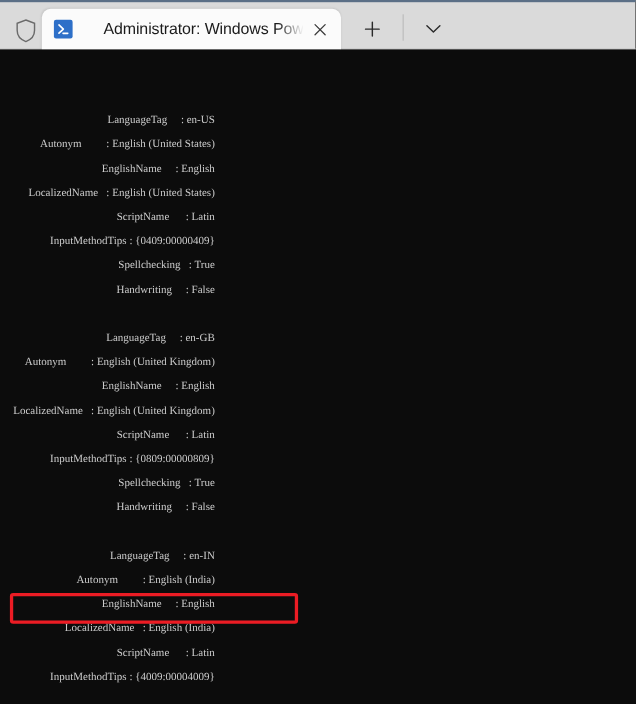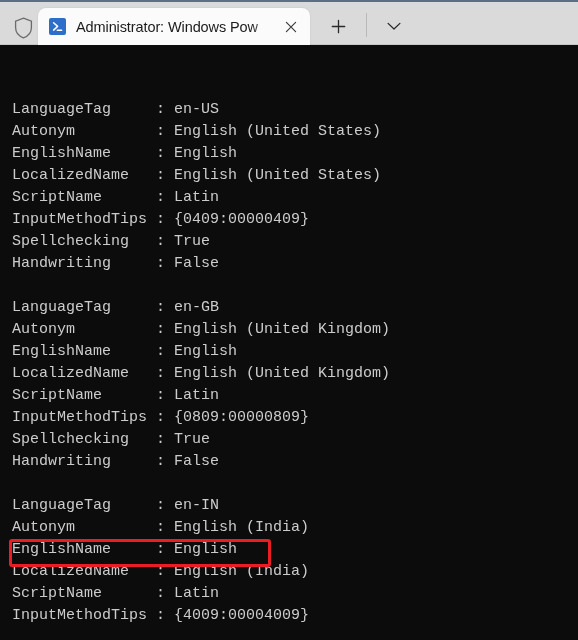--- a/index.html
+++ b/index.html
@@ -134,22 +134,22 @@
     top: 45px;
     width: 578px;
     height: 595px;
     background: #0c0c0c;
     overflow: hidden;
   }
   #term-content {
     position: absolute;
     left: 12px;
     top: 54px;
-    font-family: Liberation Mono, monospace;
-    font-size: 15px;
+    font-family: Liberation Serif, serif;
+    font-size: 10px;
     line-height: 22px;
     color: #cccccc;
     white-space: pre;
     letter-spacing: 0px;
   }
   .term-line { height: 22px; }
   .term-blank { height: 22px; }
 
   
   #highlight-box {
@@ -160,21 +160,21 @@
     height: 28px;
     border: 3px solid #ec1c24;
     border-radius: 3px;
     box-sizing: border-box;
     pointer-events: none;
   }
 </style>
 </head>
 <body>
 
-<div id="window" style="background: rgb(12, 12, 12);">
+<div id="window" style="background: rgb(12, 12, 12); text-align: right;">
 
   <div id="titlebar" style="background: rgb(218, 218, 218);">
     <div id="titlebar-topline" style="background: rgb(91, 111, 134);"></div>
 
     <div class="shield-slot">
       <svg width="19" height="22" viewBox="0 0 19 22" fill="none" xmlns="http://www.w3.org/2000/svg" aria-hidden="true">
         <path d="M9.5 1.2 L17.4 4.1 V10.6 C17.4 15.6 13.9 19.3 9.5 20.8
                  C5.1 19.3 1.6 15.6 1.6 10.6 V4.1 Z" stroke="#6b6b6b" stroke-width="1.3" fill="none"></path>
       </svg>
     </div>

